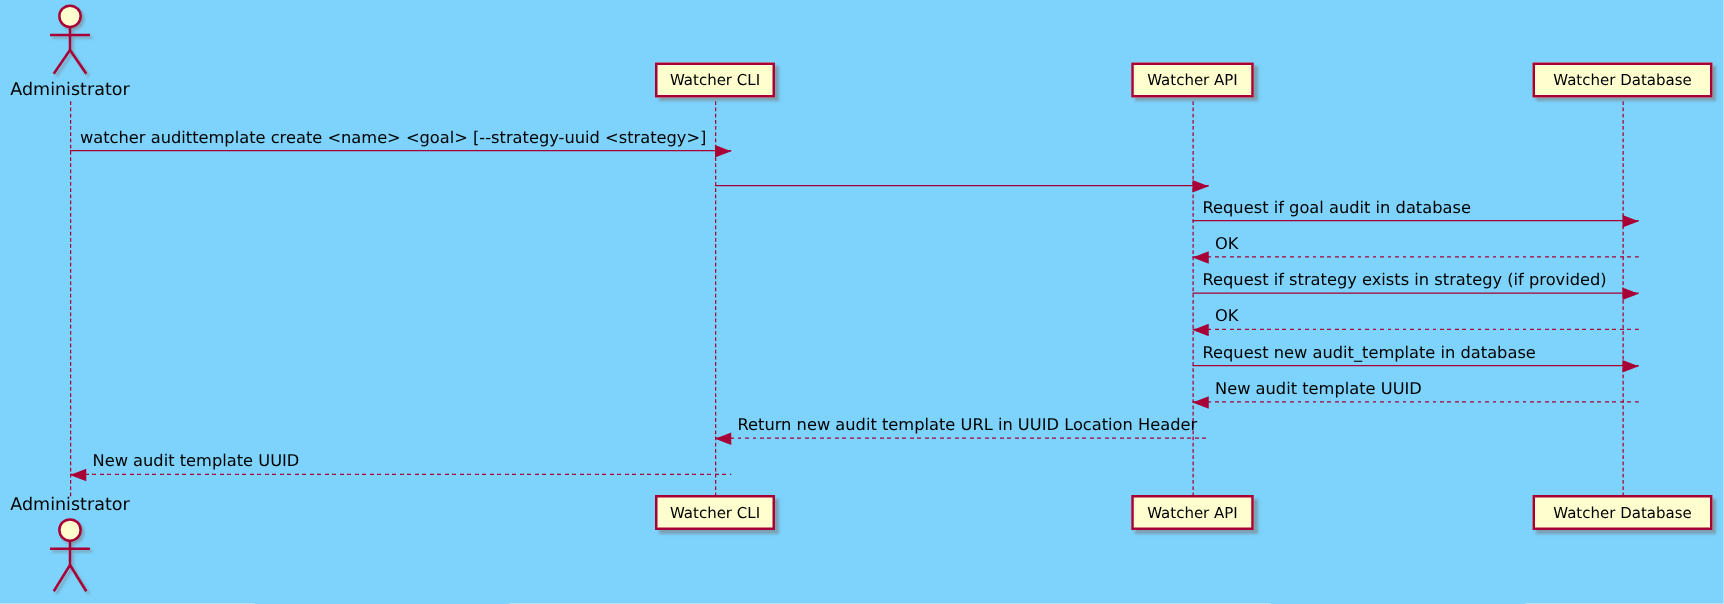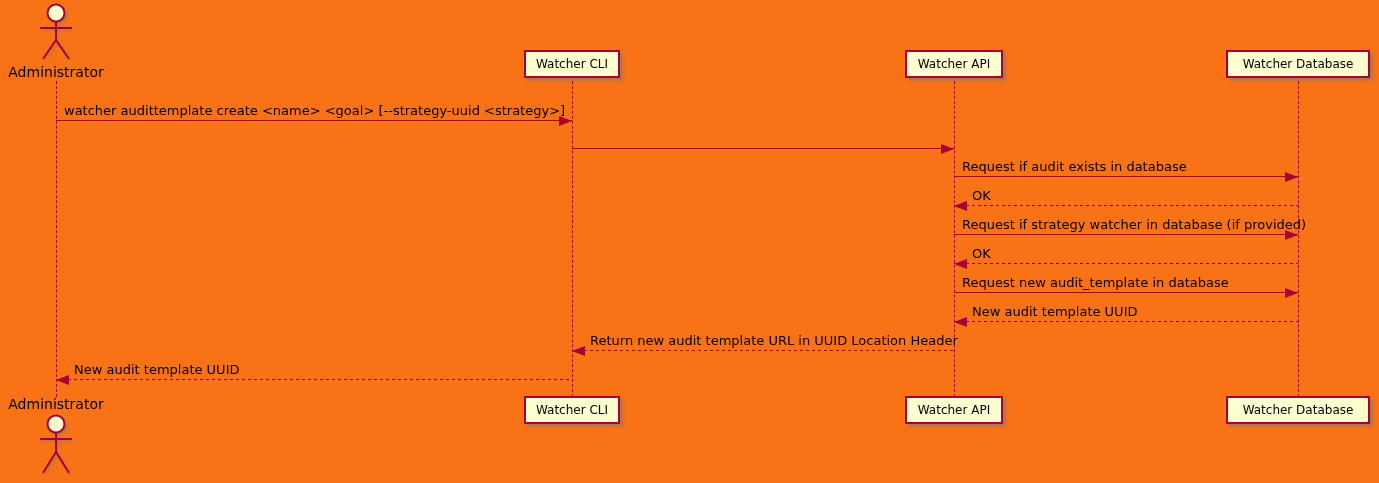--- a/index.html
+++ b/index.html
@@ -7,21 +7,21 @@
     --participant-fill: #FEFECE;
     --text: #000000;
   }
   html, body { margin: 0; padding: 0; background: #ffffff; }
   body { font-family: "DejaVu Sans", sans-serif; color: var(--text); }
 
   .diagram {
     position: relative;
     width: 1379px;
     height: 483px;
-    background: #f97316;
+    background: #7dd3fc;
     overflow: hidden;
   }
 
   
   .lifeline {
     position: absolute;
     top: 81px;
     height: 316px;
     width: 0;
     border-left: 1px dashed var(--accent);
@@ -47,21 +47,21 @@
     width: 112px;
     display: flex;
     flex-direction: column;
     align-items: center;
   }
   .actor svg { filter: drop-shadow(2px 2px 1px rgba(120,120,120,0.5)); }
   .actor-label { font-size: 14px; white-space: nowrap; margin-top: 2px; }
   .actor-bottom .actor-label { margin-top: 0; margin-bottom: 1px; }
 
   
-  .message { position: absolute; height: 20px; }
+  .message { position: absolute; height: 20px; padding-left: 13px; }
   .msg-label {
     position: absolute;
     bottom: 3px;
     left: 8px;
     font-size: 13px;
     white-space: nowrap;
   }
   .message.left .msg-label { left: 18px; }
   .msg-line {
     position: absolute;
@@ -135,31 +135,31 @@
   <div class="message right solid m1">
     <div class="msg-label">watcher audittemplate create &lt;name&gt; &lt;goal&gt; [--strategy-uuid &lt;strategy&gt;]</div>
     <div class="msg-line"></div>
     <div class="arrowhead"></div>
   </div>
   <div class="message right solid m2">
     <div class="msg-line"></div>
     <div class="arrowhead"></div>
   </div>
   <div class="message right solid m3">
-    <div class="msg-label">Request if audit exists in database</div>
+    <div class="msg-label">Request if goal audit in database</div>
     <div class="msg-line"></div>
     <div class="arrowhead"></div>
   </div>
   <div class="message left dashed m4">
     <div class="msg-label">OK</div>
     <div class="msg-line"></div>
     <div class="arrowhead"></div>
   </div>
   <div class="message right solid m5">
-    <div class="msg-label">Request if strategy watcher in database (if provided)</div>
+    <div class="msg-label">Request if strategy exists in strategy (if provided)</div>
     <div class="msg-line"></div>
     <div class="arrowhead"></div>
   </div>
   <div class="message left dashed m6">
     <div class="msg-label">OK</div>
     <div class="msg-line"></div>
     <div class="arrowhead"></div>
   </div>
   <div class="message right solid m7">
     <div class="msg-label">Request new audit_template in database</div>

